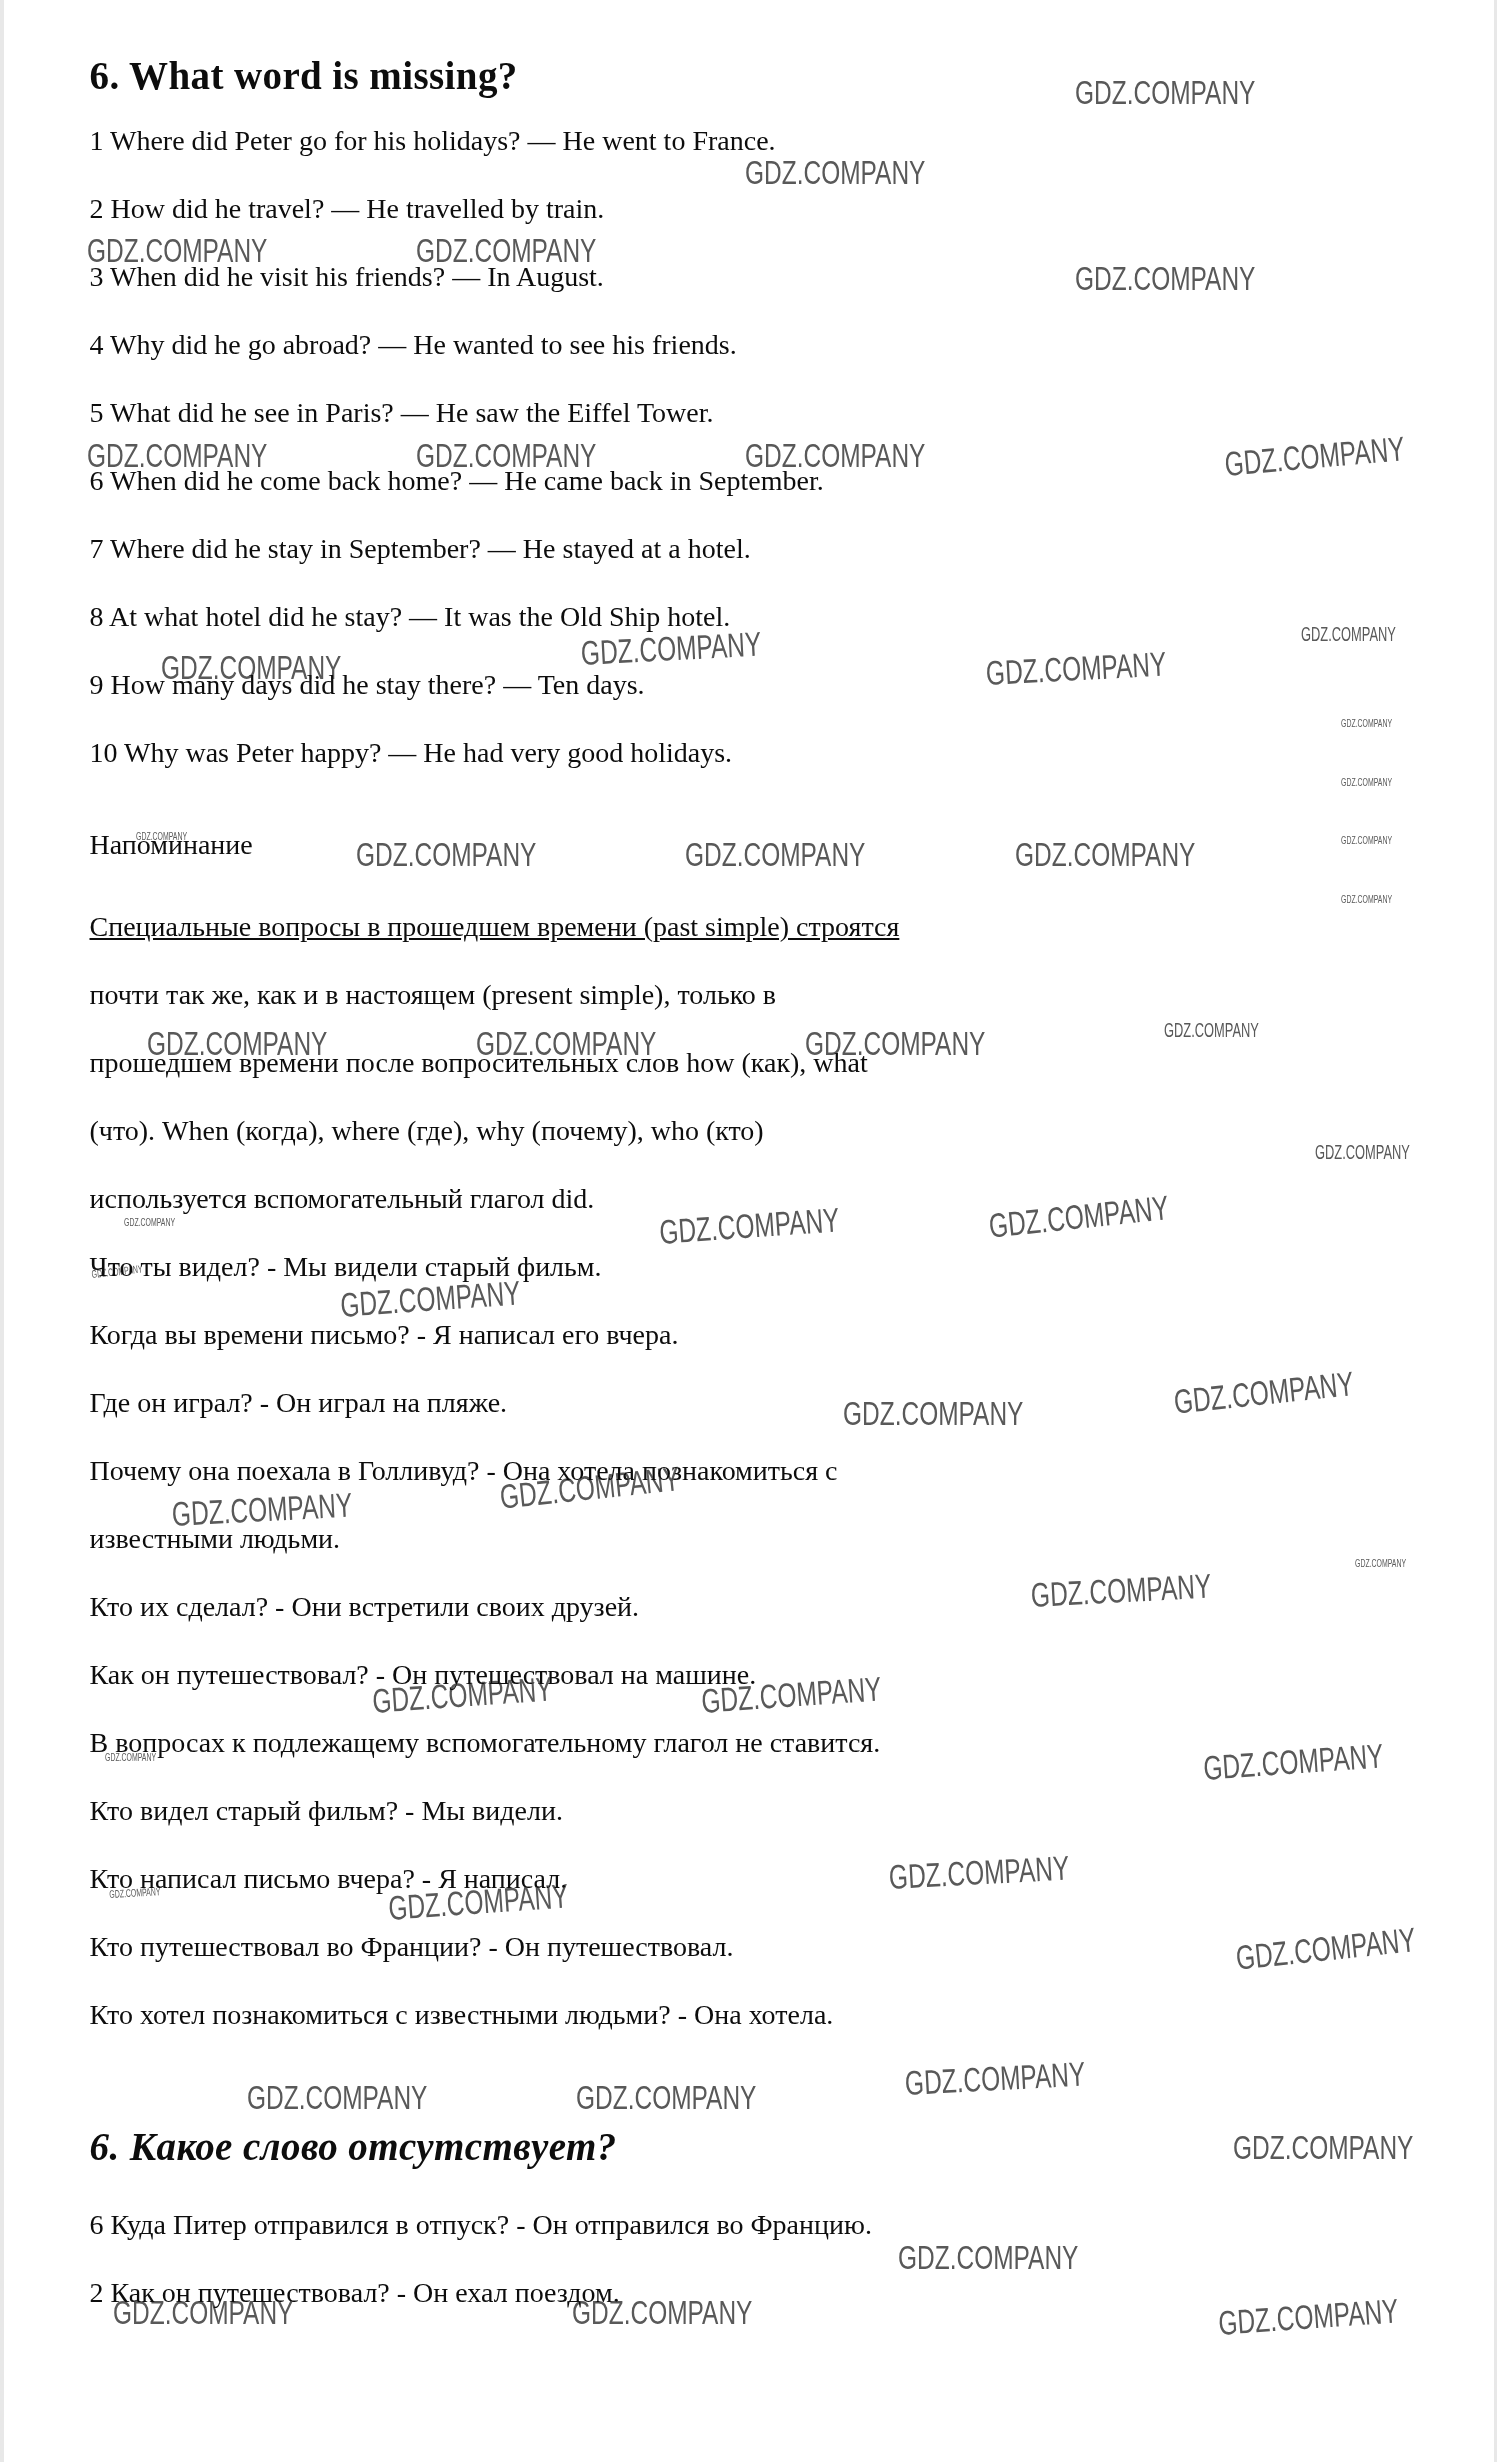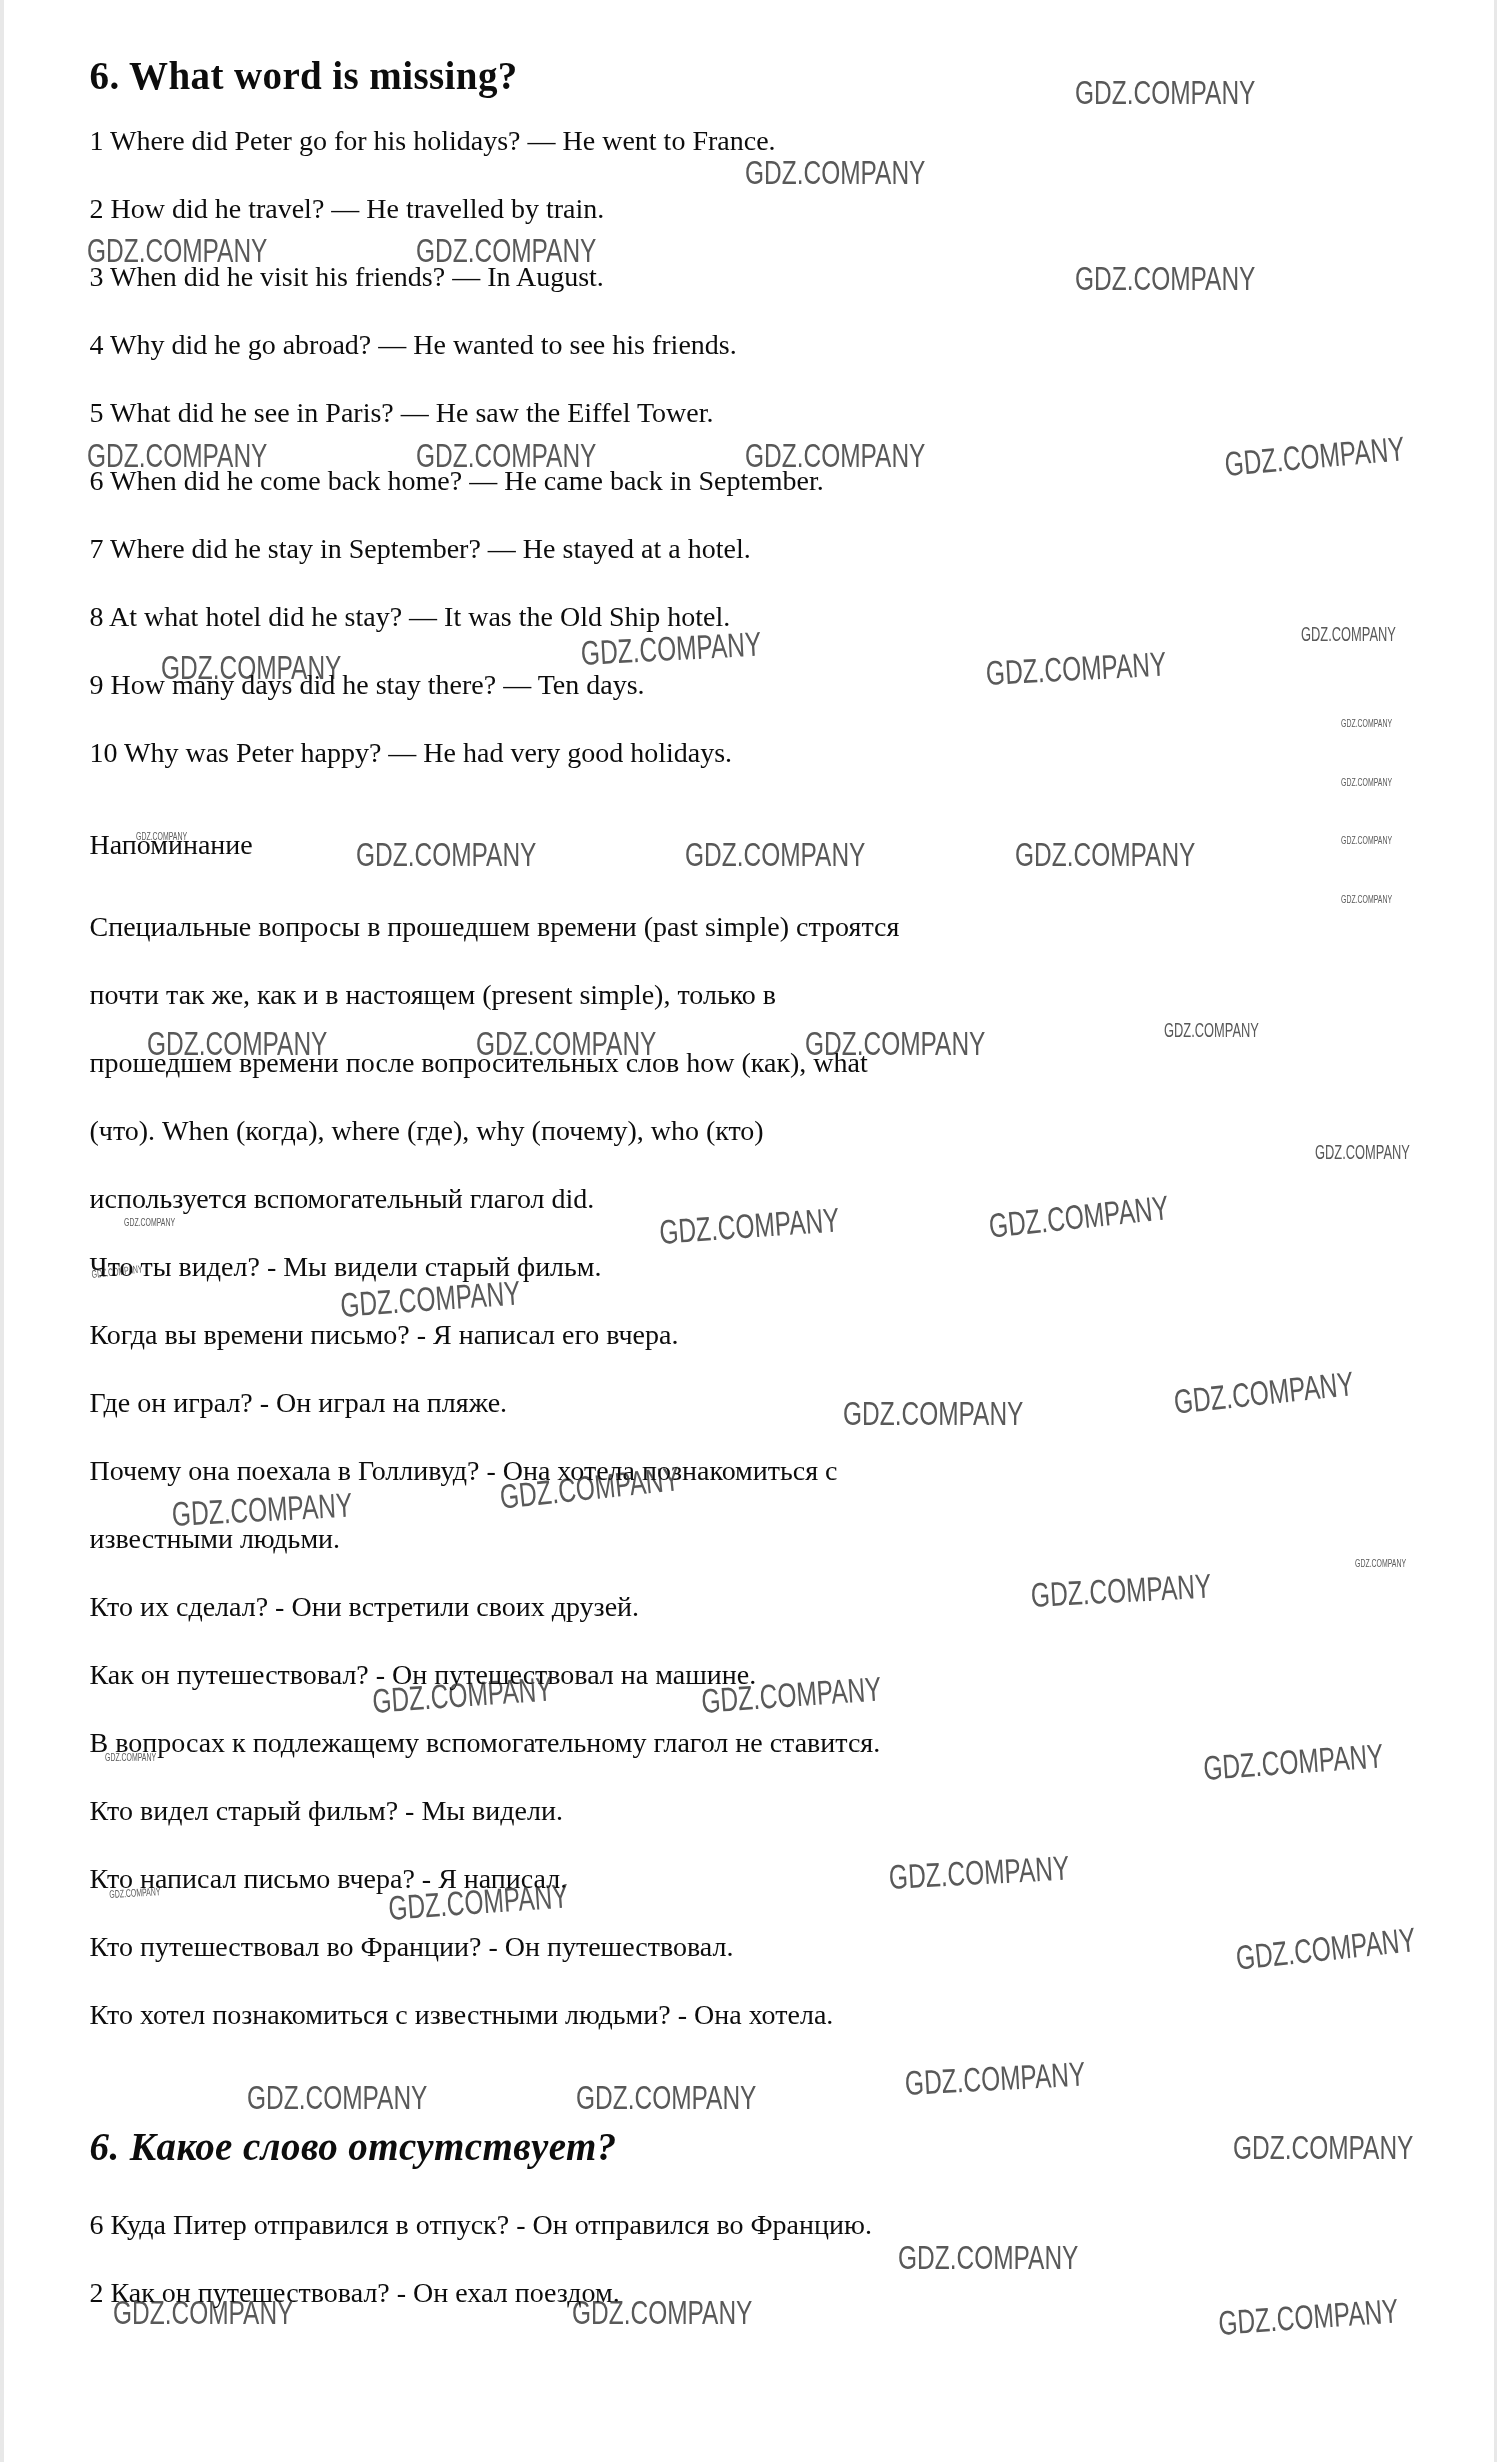--- a/index.html
+++ b/index.html
@@ -20,21 +20,21 @@
   .h {
     font-size:39px; font-weight:700; line-height:45px;
     margin:0 0 9.3px 0; white-space:nowrap;
     letter-spacing:0.4px;
   }
   .h.h2 { margin:75px 0 22px 0;font-style:italic; }
   .ln {
     font-size:28px; line-height:68px; white-space:nowrap;
   }
   .ln.sub { margin-top:23.4px; }
-  .ln.gap { margin-top:14px; }
+  .ln.gap { margin-top:14px;text-decoration:underline; }
   .wm-layer {
     position:absolute; left:0; top:0; width:100%; height:100%;
     z-index:2; pointer-events:none;
     mix-blend-mode:darken;
     border-radius:31px;
   }
   .wm {
     position:absolute;
     font-family:"Liberation Sans", sans-serif;
     font-weight:400;

